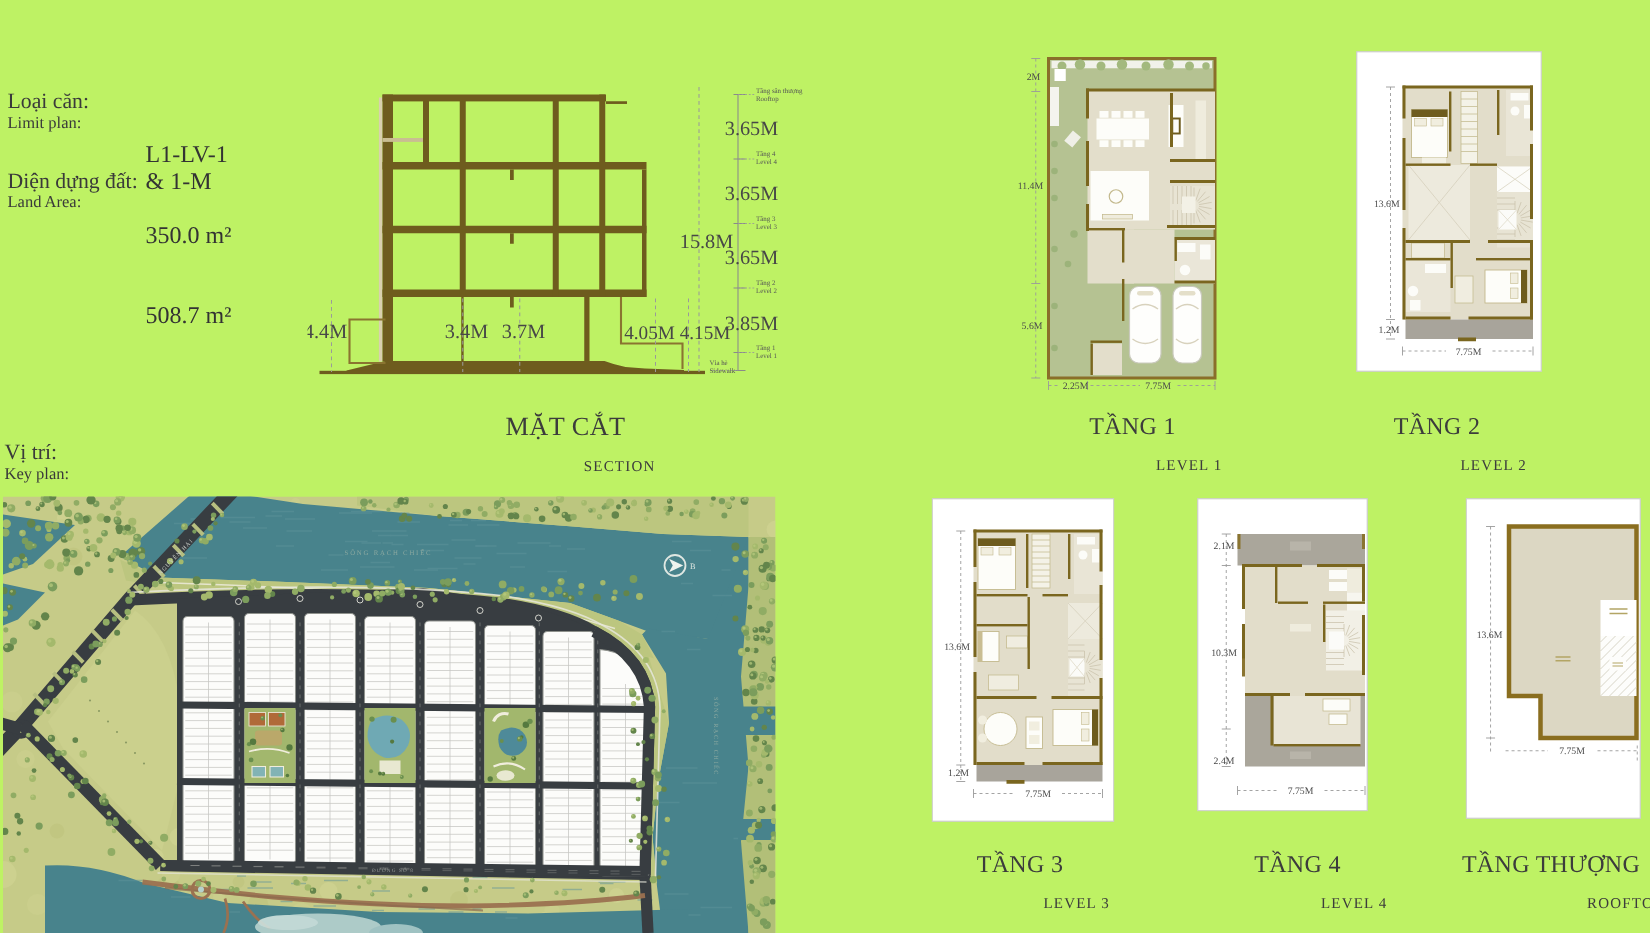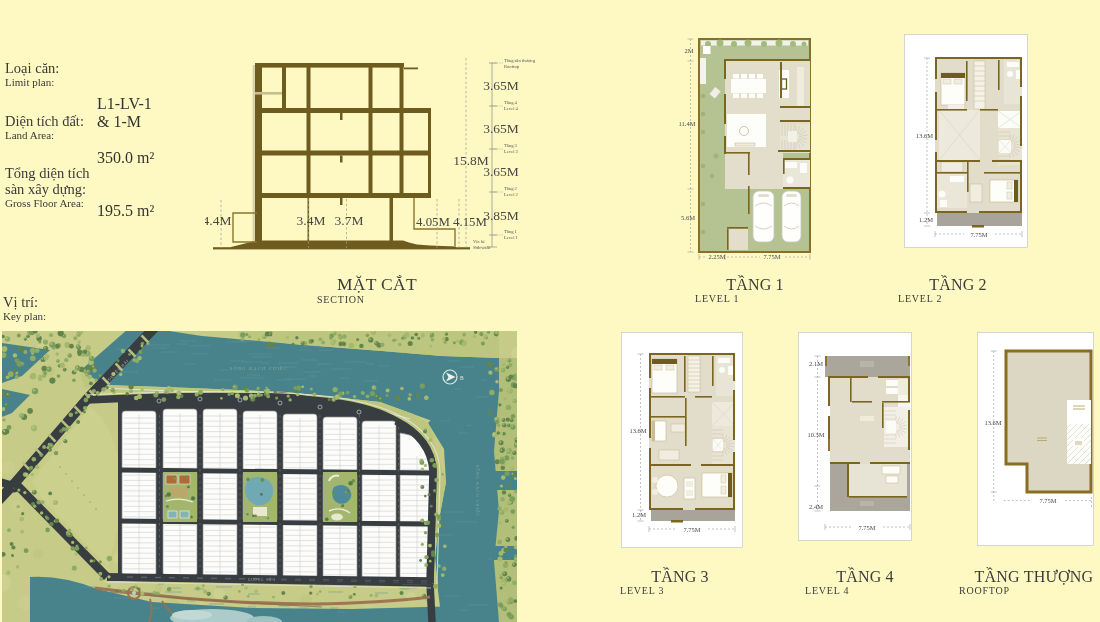--- a/index.html
+++ b/index.html
@@ -1,49 +1,45 @@
 <!DOCTYPE html>
 <html><head>
 <meta charset="utf-8">
 <style>
 html,body{margin:0;padding:0;background:#fff;}
-#page{position:relative;width:1100px;height:622px;background:#fef9c3;overflow:hidden;
+#page{position:relative;width:1100px;height:622px;background:#bef264;overflow:hidden;
   font-family:"Liberation Serif",serif;color:#3d3d3d;}
 .abs{position:absolute;}
 .lab{font-size:14.5px;line-height:16px;color:#3a3a3a;}
 .sub{font-size:11px;line-height:12.5px;color:#3a3a3a;}
 .val{font-size:16px;line-height:18px;color:#333;margin-top:37px;}
 .pl{font-size:16px;line-height:17px;letter-spacing:0.2px;color:#3c3c3c;text-align:center;}
-.pl2{font-size:10px;line-height:11px;letter-spacing:0.8px;color:#3c3c3c;text-align:left;margin-top:0px;}
+.pl2{font-size:10px;line-height:11px;letter-spacing:0.8px;color:#3c3c3c;text-align:right;margin-top:12px;}
 .plbig{font-size:17.5px;line-height:17.5px;letter-spacing:0.3px;color:#3c3c3c;text-align:center;}
 </style>
 </head>
 <body>
 <div id="page">
 
   <div class="abs" style="left:5px;top:60px;width:90px;">
     <div class="lab">Loại căn:</div>
     <div class="sub">Limit plan:</div>
   </div>
 
   <div class="abs val" style="left:97px;top:58px;">L1-LV-1<br>&amp; 1-M</div>
 
   <div class="abs" style="left:5px;top:113px;width:92px;">
-    <div class="lab">Diện tích đất:</div>
+    <div class="lab">Diện dựng đất:</div>
     <div class="sub">Land Area:</div>
   </div>
 
   <div class="abs val" style="left:97px;top:112px;">350.0 m²</div>
 
-  <div class="abs" style="left:5px;top:165px;width:90px;">
-    <div class="lab">Tổng diện tích sàn xây dựng:</div>
-    <div class="sub">Gross Floor Area:</div>
-  </div>
-
-  <div class="abs val" style="left:97px;top:165px;">195.5 m²</div>
+
+  <div class="abs val" style="left:97px;top:165px;">508.7 m²</div>
 
   <div class="abs" style="left:3px;top:294px;">
     <div class="lab">Vị trí:</div>
     <div class="sub">Key plan:</div>
   </div>
 
   <svg class="abs" style="left:205px;top:40px;" width="340" height="225" viewBox="0 0 340 225">
     <g fill="#6e5c1e">
 
       <rect x="47.6" y="25" width="2.4" height="176" fill="#d9d0ae"></rect>

